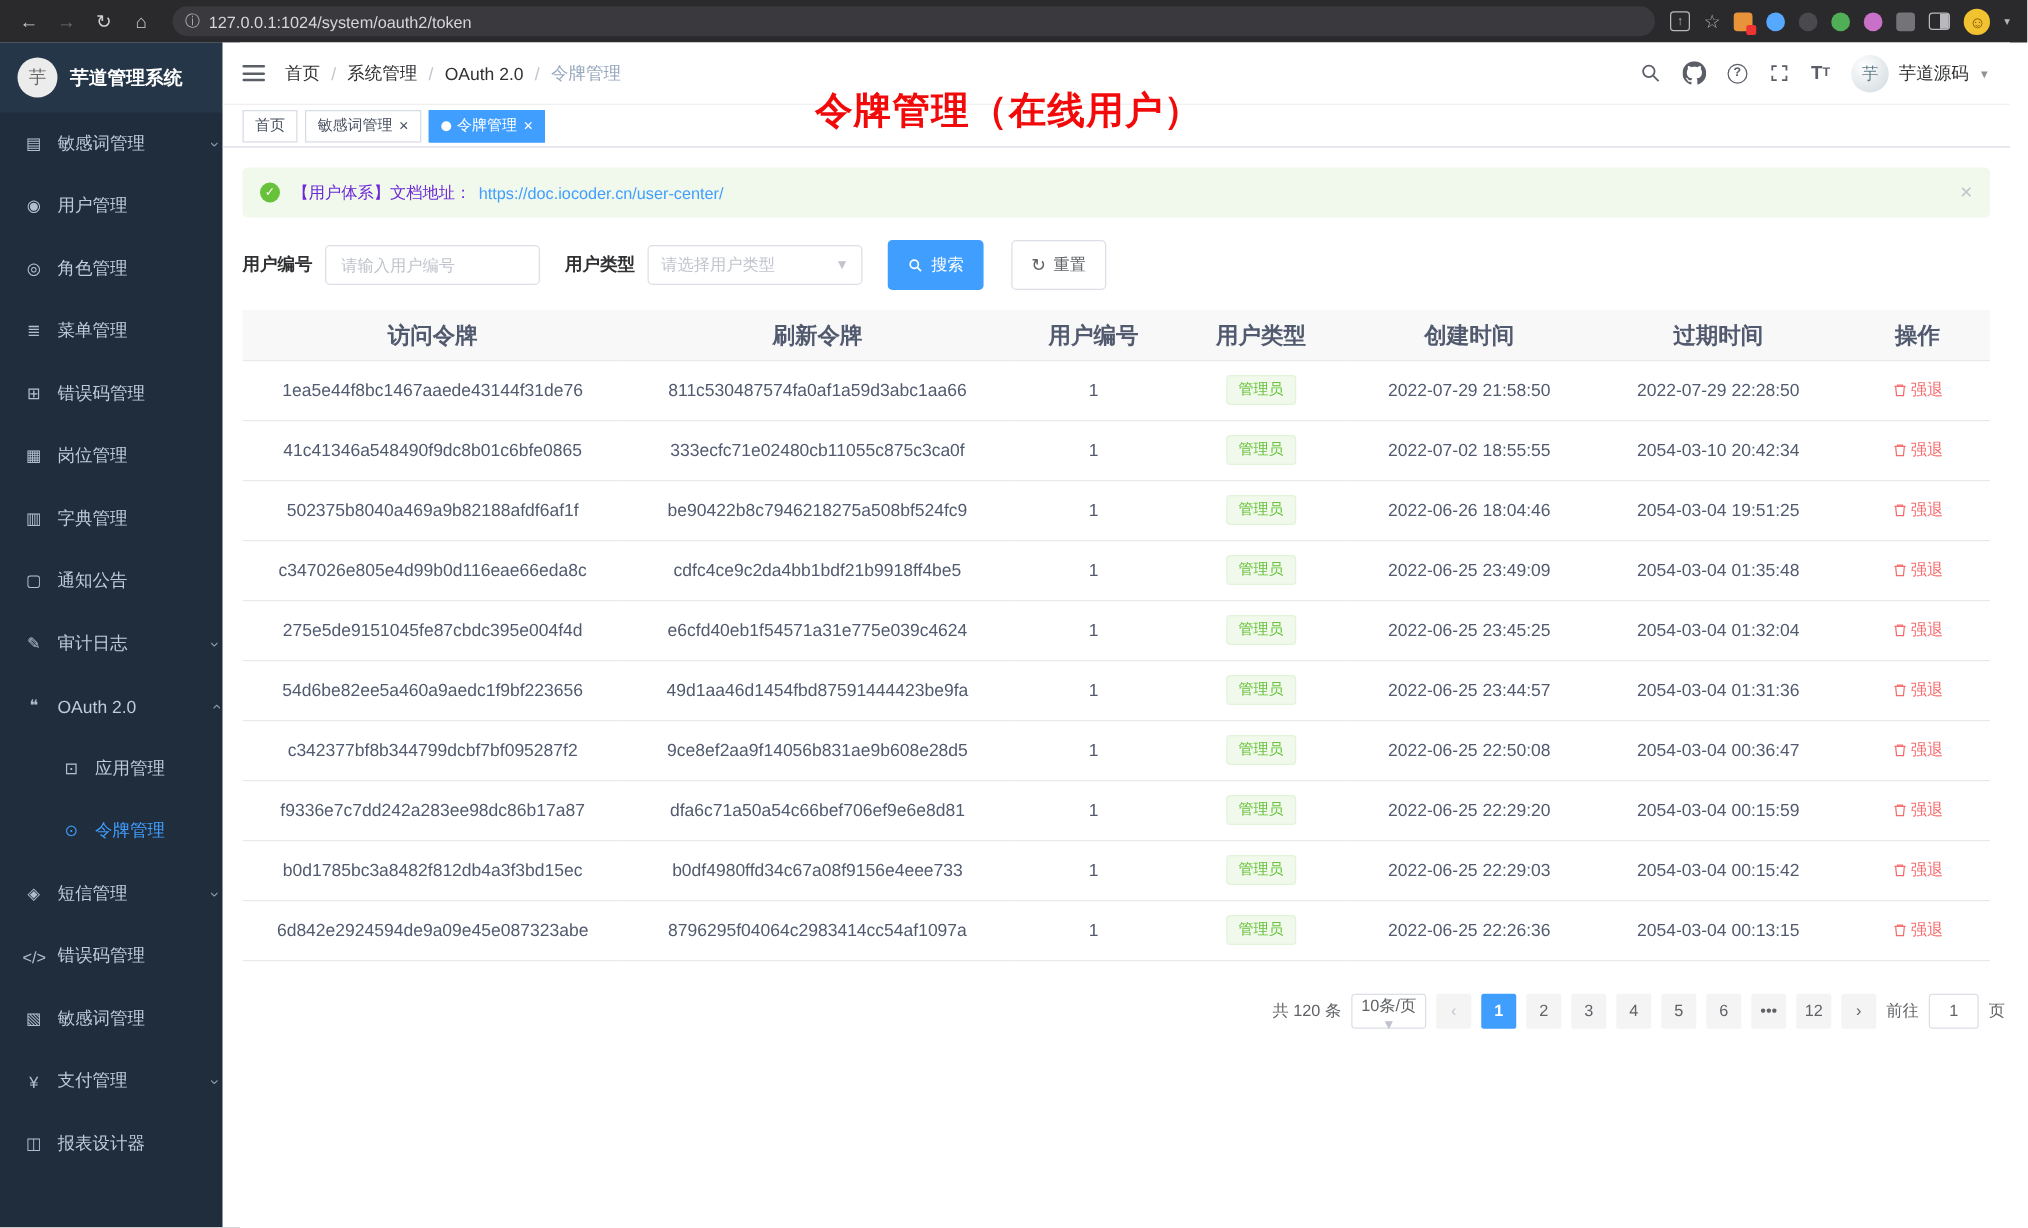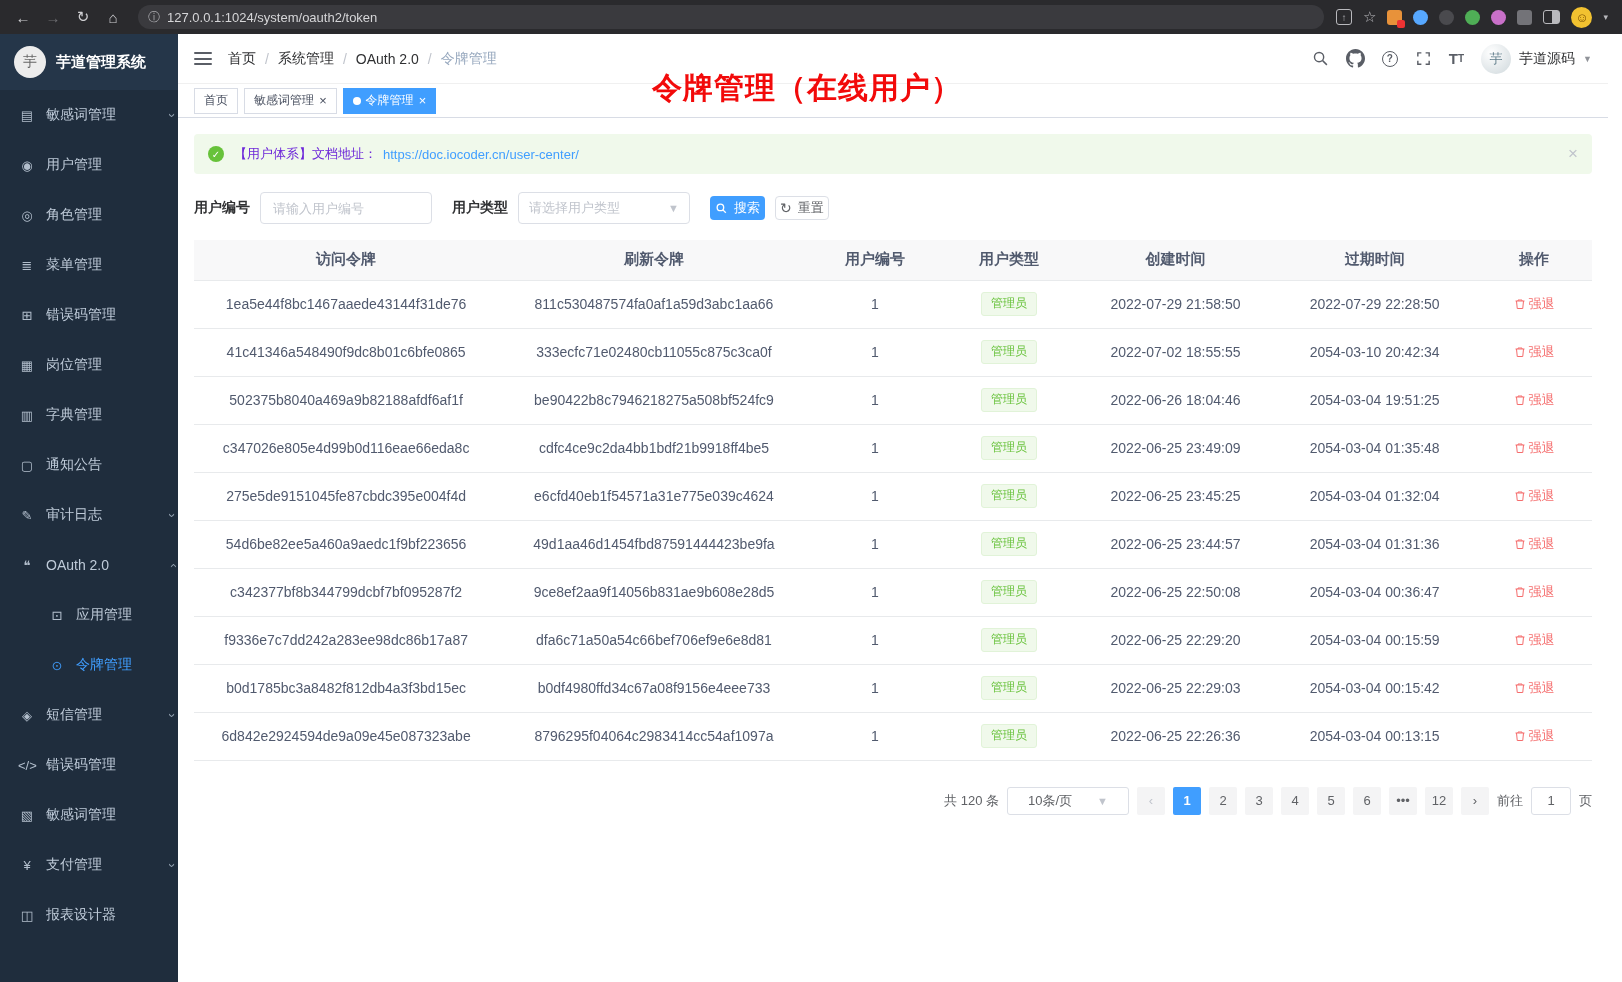--- a/index.html
+++ b/index.html
@@ -77,34 +77,34 @@
   .alert-link { color:#409eff; margin-left:6px; cursor:pointer; text-decoration:none; }
   .alert-close { margin-left:auto; color:#c0c4cc; font-size:17px; cursor:pointer; }
 
   .filter-row { display:flex; align-items:center; margin:18px 16px 16px; }
   .filter-group { display:flex; align-items:center; gap:10px; margin-right:20px; }
   .filter-label { font-size:14px; font-weight:700; color:#303133; }
   .text-input { width:172px; height:32px; border:1px solid #dcdfe6; border-radius:4px; padding:0 12px; font-size:13px; color:#606266; outline:none; background:#fff; }
   .text-input::placeholder { color:#c0c4cc; }
   .select-box { width:172px; height:32px; border:1px solid #dcdfe6; border-radius:4px; display:flex; align-items:center; justify-content:space-between; padding:0 10px; font-size:13px; color:#c0c4cc; cursor:pointer; background:#fff; }
   .select-caret { font-size:11px; color:#c0c4cc; }
-  .btn { height:24px; border-radius:4px; font-size:13px; display:inline-flex; align-items:center; gap:6px; padding:0 4px; cursor:pointer; border:1px solid transparent; margin-right:10px; }
+  .btn { height:40px; border-radius:4px; font-size:13px; display:inline-flex; align-items:center; gap:6px; padding:0 15px; cursor:pointer; border:1px solid transparent; margin-right:22px; }
   .btn-primary { background:#409eff; color:#fff; }
   .btn-plain { background:#fff; border-color:#dcdfe6; color:#606266; }
   .reset-ic { font-size:14px; }
 
   .table-wrap { margin:0 16px; }
   table { width:100%; border-collapse:collapse; table-layout:fixed; }
-  thead th { background:#f8f8f9; color:#515a6e; font-size:15px; font-weight:700; height:40px; border-bottom:1px solid #e8eaec; text-align:center; }
+  thead th { background:#f8f8f9; color:#515a6e; font-size:18px; font-weight:700; height:40px; border-bottom:1px solid #e8eaec; text-align:center; }
   tbody td { height:48px; font-size:14px; color:#515a6e; text-align:center; border-bottom:1px solid #e8eaec; overflow:hidden; text-overflow:ellipsis; white-space:nowrap; padding:0 4px; }
   .tag-success { display:inline-block; padding:3px 9px; font-size:12px; color:#67c23a; background:#f0f9eb; border:1px solid #e1f3d8; border-radius:3px; line-height:1.3; }
   .danger-link { color:#f56c6c; font-size:13px; display:inline-flex; align-items:center; gap:3px; cursor:pointer; }
 
-  .pagination { display:flex; align-items:center; justify-content:flex-end; gap:8px; margin:26px 16px 0; font-size:13px; color:#606266; }
-  .size-select { height:28px; border:1px solid #dcdfe6; border-radius:3px; display:flex; align-items:center; gap:25px; padding:0 20px; cursor:pointer; background:#fff; }
+  .pagination { display:flex; align-items:center; justify-content:flex-end; gap:8px; margin:26px 4px 0; font-size:13px; color:#606266; }
+  .size-select { height:28px; border:1px solid #dcdfe6; border-radius:3px; display:flex; align-items:center; gap:0; padding:0 7px; cursor:pointer; background:#fff;flex-direction:column; }
   .page-btn { min-width:28px; height:28px; border:none; background:#f4f4f5; color:#606266; border-radius:2px; font-size:13px; cursor:pointer; font-family:inherit; }
   .page-btn.active { background:#409eff; color:#fff; font-weight:700; }
   .page-btn.disabled { color:#c0c4cc; }
   .goto-input { width:40px; height:28px; border:1px solid #dcdfe6; border-radius:3px; text-align:center; font-size:13px; color:#606266; outline:none; }
 </style>
 </head>
 <body>
 
 <div class="browser-bar">
   <span class="nav-ic">←</span>

